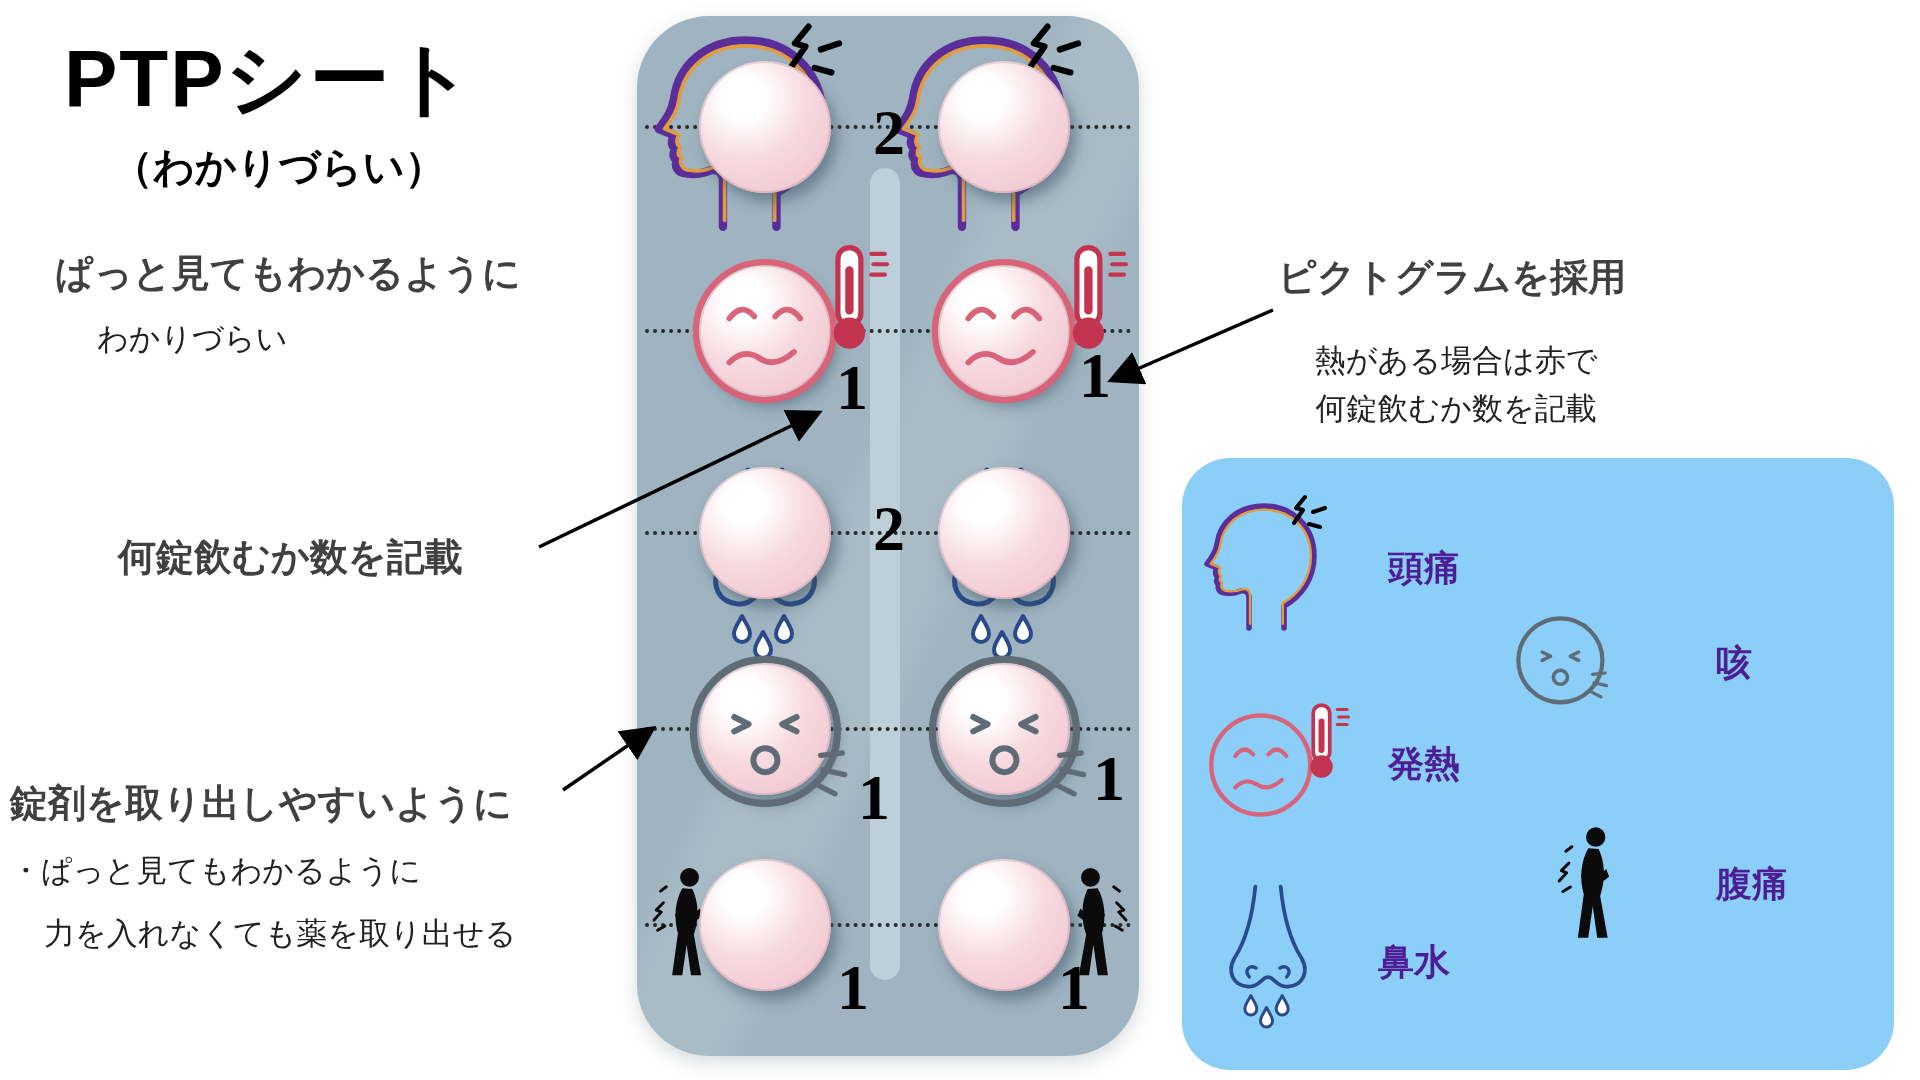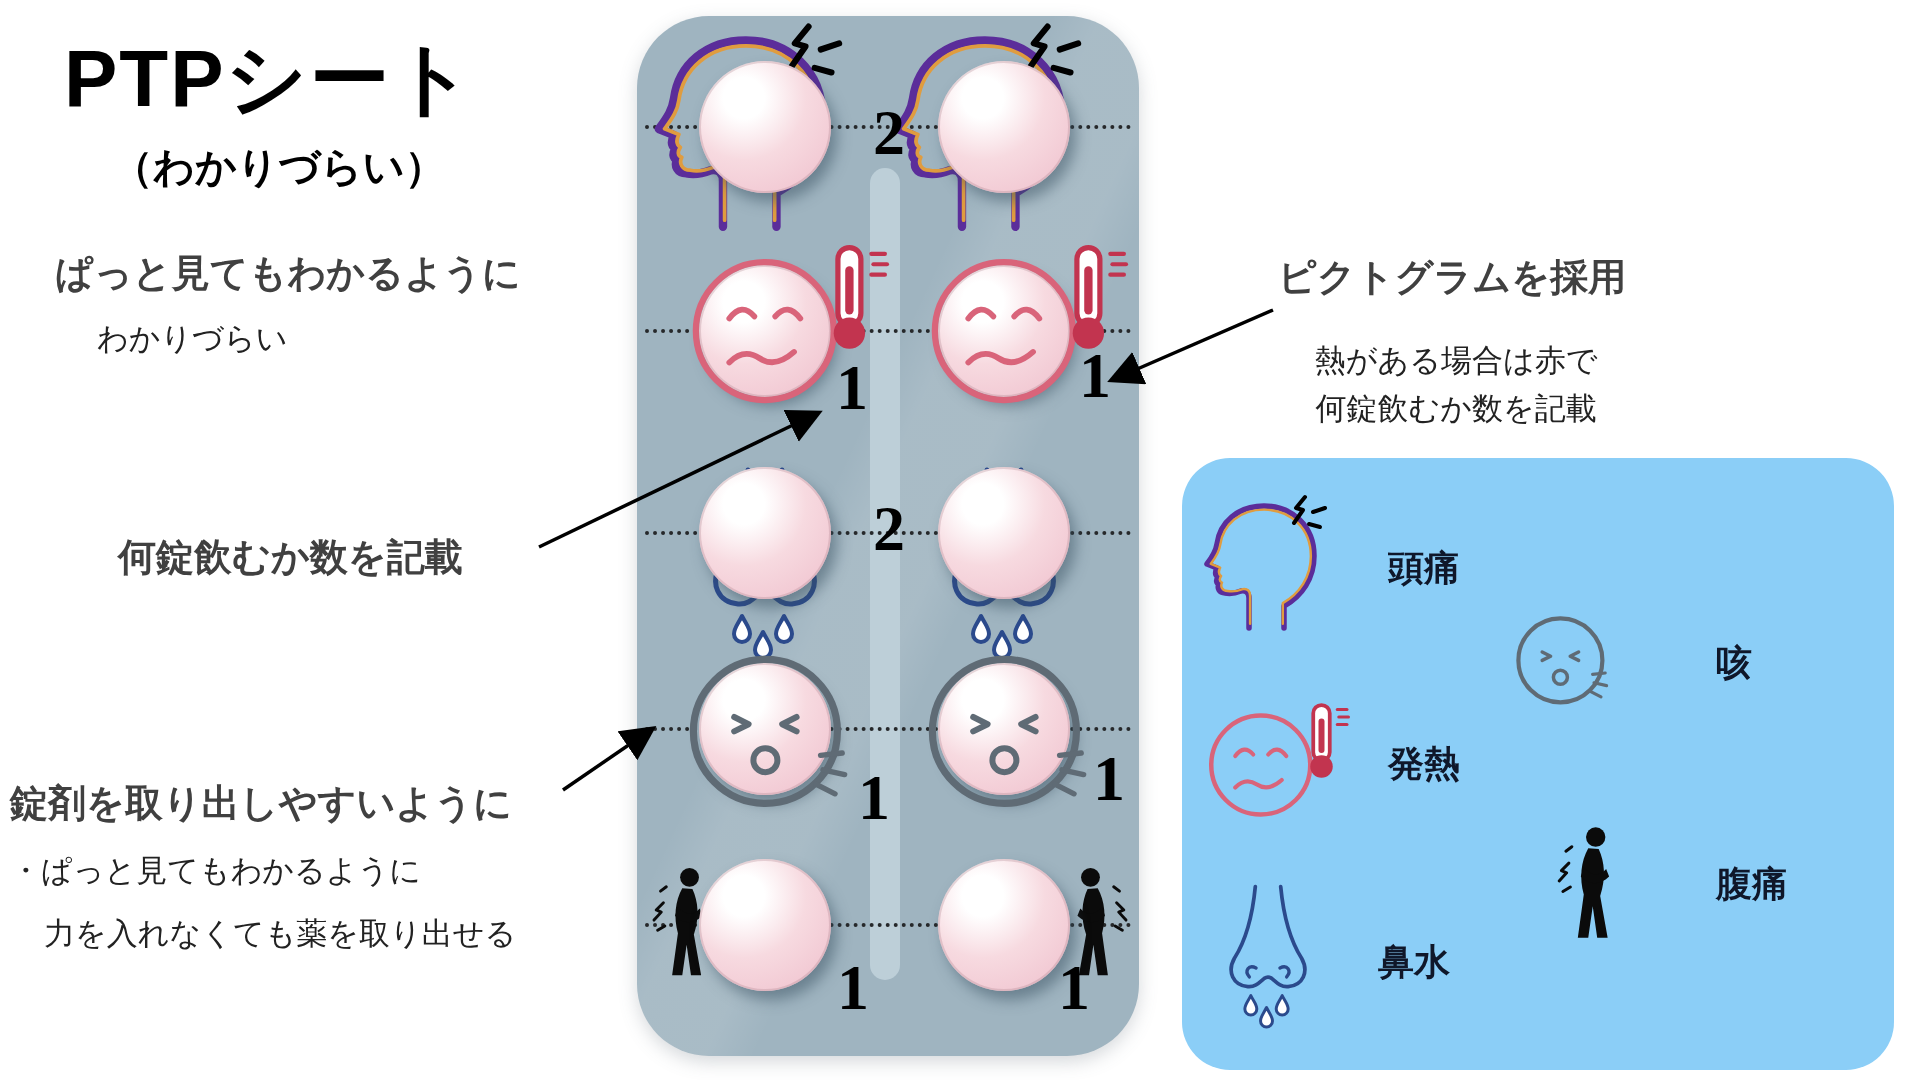--- a/index.html
+++ b/index.html
@@ -39,21 +39,21 @@
   .pict{overflow:visible;}
   .behind{z-index:1;}
   .front{z-index:3;}
   .num{
     z-index:4;font-family:"Liberation Serif","DejaVu Serif",serif;
     font-weight:700;font-size:64px;color:#000;transform:translate(-50%,-50%);
   }
 
   
   .legend{left:1182px;top:458px;width:712px;height:612px;border-radius:48px;background:var(--legend_bg,#8bcef7);}
-  .litem-label{font-size:36px;font-weight:700;transform:translateY(-50%);color:#0f172a;}
+  .litem-label{font-size:36px;font-weight:700;transform:translateY(-50%);color:#4c1d95;}
 
   .overlay{left:0;top:0;z-index:6;pointer-events:none;}
 </style>
 </head>
 <body>
 
 <svg width="0" height="0" style="position:absolute" aria-hidden="true">
   <defs>
     <symbol id="sym-head" viewBox="0 0 140 140">
       <path d="M86 134 L86 112 C104 102 116 84 116 62 C116 32 94 12 66 12 C40 12 22 28 19 50 C18 57 15 62 9 70 L19 74 C17 78 17 81 20 83 C18 86 18 89 21 90 C19 94 21 99 27 99 C32 100 38 99 43 97 C48 96 51 99 51 104 L51 134" style="fill:none;stroke:#5b2d9a;stroke-width:5.5;stroke-linejoin:round;stroke-linecap:round"></path>

